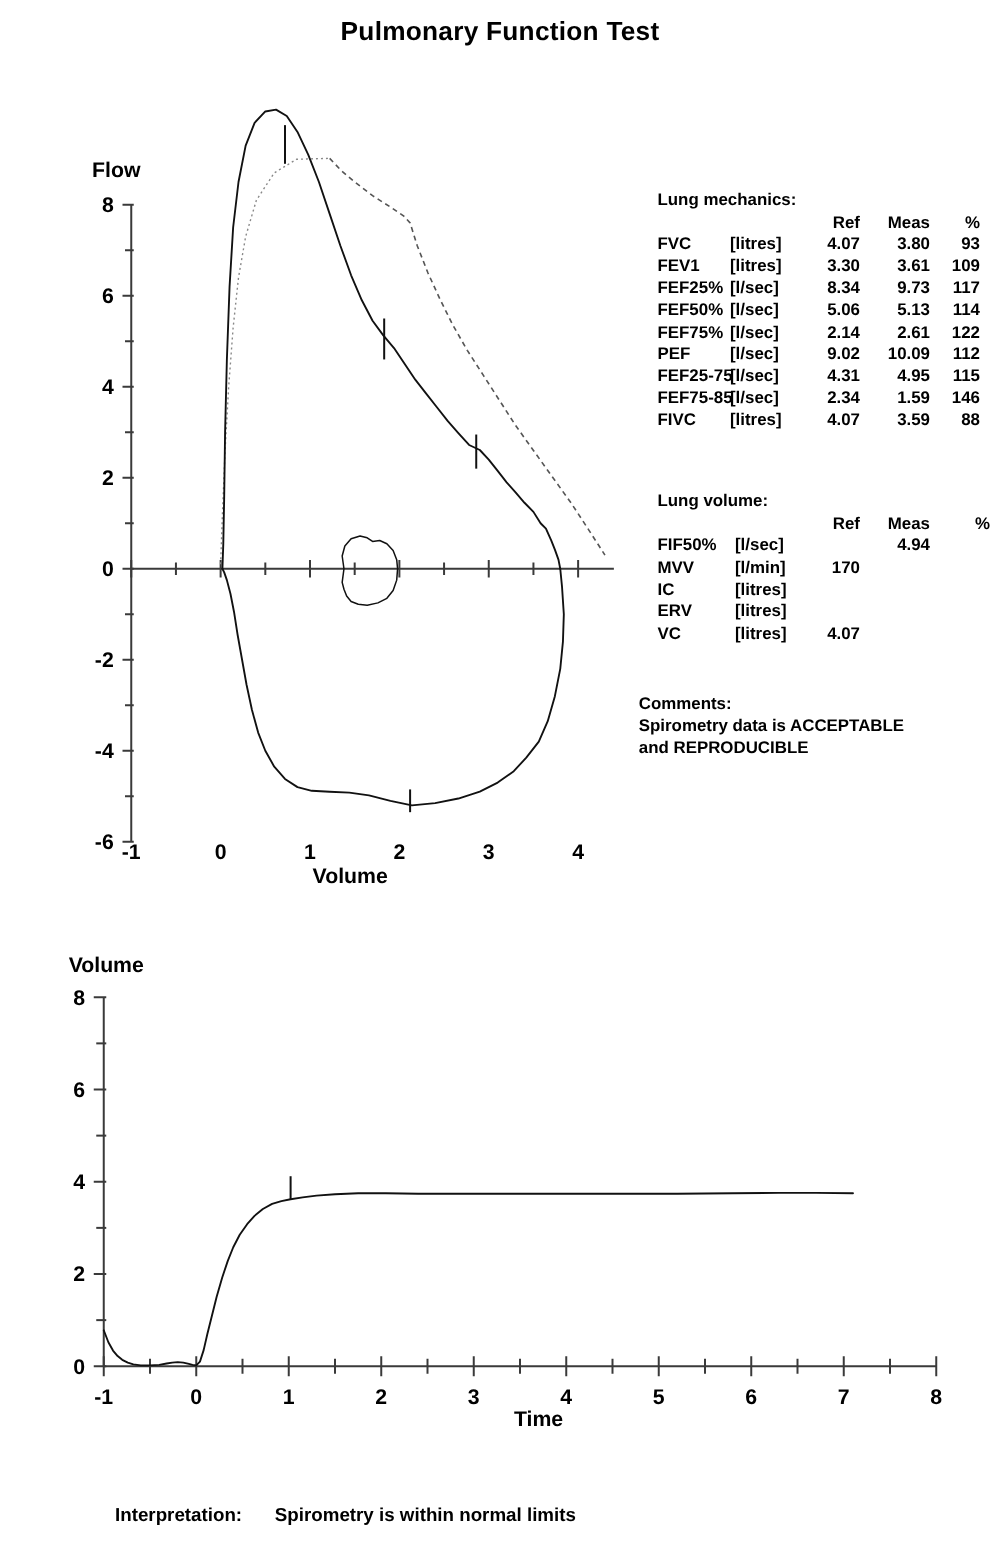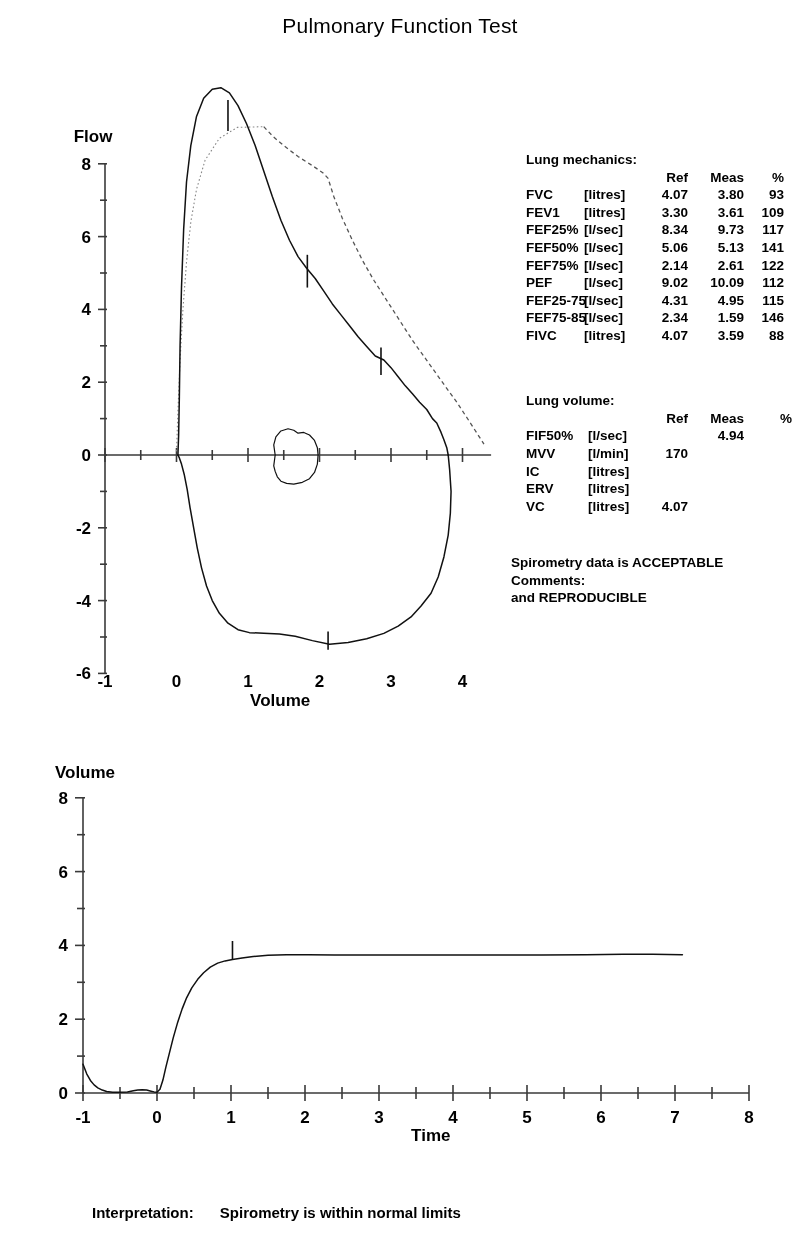--- a/index.html
+++ b/index.html
@@ -2,21 +2,21 @@
 <html><head>
 <meta charset="utf-8">
 <style>
   html,body{margin:0;padding:0;background:#fff;}
   body{width:800px;height:1243px;position:relative;
        font-family:"Liberation Sans",sans-serif;color:#000;
        -webkit-font-smoothing:antialiased;}
   #page{position:absolute;inset:0;width:800px;height:1243px;overflow:hidden;}
 
   .title{position:absolute;top:14px;left:0;width:800px;text-align:center;
-         font-size:21px;font-weight:normal;letter-spacing:.2px;}
+         font-size:21px;font-weight:bold;letter-spacing:.2px;}
 
   
   .panel{position:absolute;left:511px;top:136px;width:280px;
          font-size:13.5px;font-weight:bold;line-height:17.6px;}
   .panel .sect{margin:15px;padding:0;}
   .rowline{position:relative;height:17.6px;white-space:pre;}
   .lbl{position:absolute;left:0;top:0;}
   .unit{position:absolute;top:0;}
   .c-ref{position:absolute;width:46px;text-align:right;top:0;}
   .c-meas{position:absolute;width:50px;text-align:right;top:0;}
@@ -111,21 +111,21 @@
       </div>
       <div class="rowline">
         <span class="c-ref" style="left:116px">Ref</span>
         <span class="c-meas" style="left:168px">Meas</span>
         <span class="c-pct" style="left:224px">%</span>
       </div>
       <div id="lm-rows">
           <div class="rowline"><span class="lbl">FVC</span><span class="unit" style="left:58px">[litres]</span><span class="c-ref" style="left:116px">4.07</span><span class="c-meas" style="left:168px">3.80</span><span class="c-pct" style="left:224px">93</span></div>
           <div class="rowline"><span class="lbl">FEV1</span><span class="unit" style="left:58px">[litres]</span><span class="c-ref" style="left:116px">3.30</span><span class="c-meas" style="left:168px">3.61</span><span class="c-pct" style="left:224px">109</span></div>
           <div class="rowline"><span class="lbl">FEF25%</span><span class="unit" style="left:58px">[l/sec]</span><span class="c-ref" style="left:116px">8.34</span><span class="c-meas" style="left:168px">9.73</span><span class="c-pct" style="left:224px">117</span></div>
-          <div class="rowline"><span class="lbl">FEF50%</span><span class="unit" style="left:58px">[l/sec]</span><span class="c-ref" style="left:116px">5.06</span><span class="c-meas" style="left:168px">5.13</span><span class="c-pct" style="left:224px">141</span></div>
+          <div class="rowline"><span class="lbl">FEF50%</span><span class="unit" style="left:58px">[l/sec]</span><span class="c-ref" style="left:116px">5.06</span><span class="c-meas" style="left:168px">5.13</span><span class="c-pct" style="left:224px">114</span></div>
           <div class="rowline"><span class="lbl">FEF75%</span><span class="unit" style="left:58px">[l/sec]</span><span class="c-ref" style="left:116px">2.14</span><span class="c-meas" style="left:168px">2.61</span><span class="c-pct" style="left:224px">122</span></div>
           <div class="rowline"><span class="lbl">PEF</span><span class="unit" style="left:58px">[l/sec]</span><span class="c-ref" style="left:116px">9.02</span><span class="c-meas" style="left:168px">10.09</span><span class="c-pct" style="left:224px">112</span></div>
           <div class="rowline"><span class="lbl">FEF25-75</span><span class="unit" style="left:58px">[l/sec]</span><span class="c-ref" style="left:116px">4.31</span><span class="c-meas" style="left:168px">4.95</span><span class="c-pct" style="left:224px">115</span></div>
           <div class="rowline"><span class="lbl">FEF75-85</span><span class="unit" style="left:58px">[l/sec]</span><span class="c-ref" style="left:116px">2.34</span><span class="c-meas" style="left:168px">1.59</span><span class="c-pct" style="left:224px">146</span></div>
           <div class="rowline"><span class="lbl">FIVC</span><span class="unit" style="left:58px">[litres]</span><span class="c-ref" style="left:116px">4.07</span><span class="c-meas" style="left:168px">3.59</span><span class="c-pct" style="left:224px">88</span></div>
         </div>
     </div>
 
     <div class="gap"></div>
 
@@ -143,22 +143,22 @@
           <div class="rowline"><span class="lbl">MVV</span><span class="unit" style="left:62px">[l/min]</span><span class="c-ref" style="left:116px">170</span><span class="c-meas" style="left:168px"></span><span class="c-pct" style="left:232px"></span></div>
           <div class="rowline"><span class="lbl">IC</span><span class="unit" style="left:62px">[litres]</span><span class="c-ref" style="left:116px"></span><span class="c-meas" style="left:168px"></span><span class="c-pct" style="left:232px"></span></div>
           <div class="rowline"><span class="lbl">ERV</span><span class="unit" style="left:62px">[litres]</span><span class="c-ref" style="left:116px"></span><span class="c-meas" style="left:168px"></span><span class="c-pct" style="left:232px"></span></div>
           <div class="rowline"><span class="lbl">VC</span><span class="unit" style="left:62px">[litres]</span><span class="c-ref" style="left:116px">4.07</span><span class="c-meas" style="left:168px"></span><span class="c-pct" style="left:232px"></span></div>
         </div>
     </div>
 
     <div class="gap2"></div>
 
     <div class="comments">
+      <div>Comments:</div>
       <div>Spirometry data is ACCEPTABLE</div>
-      <div>Comments:</div>
       <div>and REPRODUCIBLE</div>
     </div>
   </div>
 
   <svg id="vt-svg" width="800" height="400" style="position:absolute;left:0;top:752px;">
       <line x1="83" y1="45.80000000000001" x2="83" y2="341" class="axis"></line>
       <line x1="83" y1="341" x2="749" y2="341" class="axis"></line>
       <line x1="75" y1="341" x2="85" y2="341" class="tick"></line>
       <text x="68" y="347" class="ticklabel" text-anchor="end">0</text>
       <line x1="75" y1="267.2" x2="85" y2="267.2" class="tick"></line>

